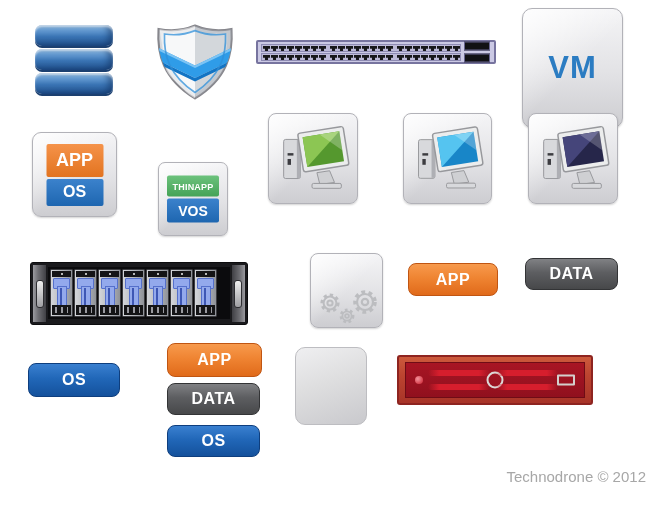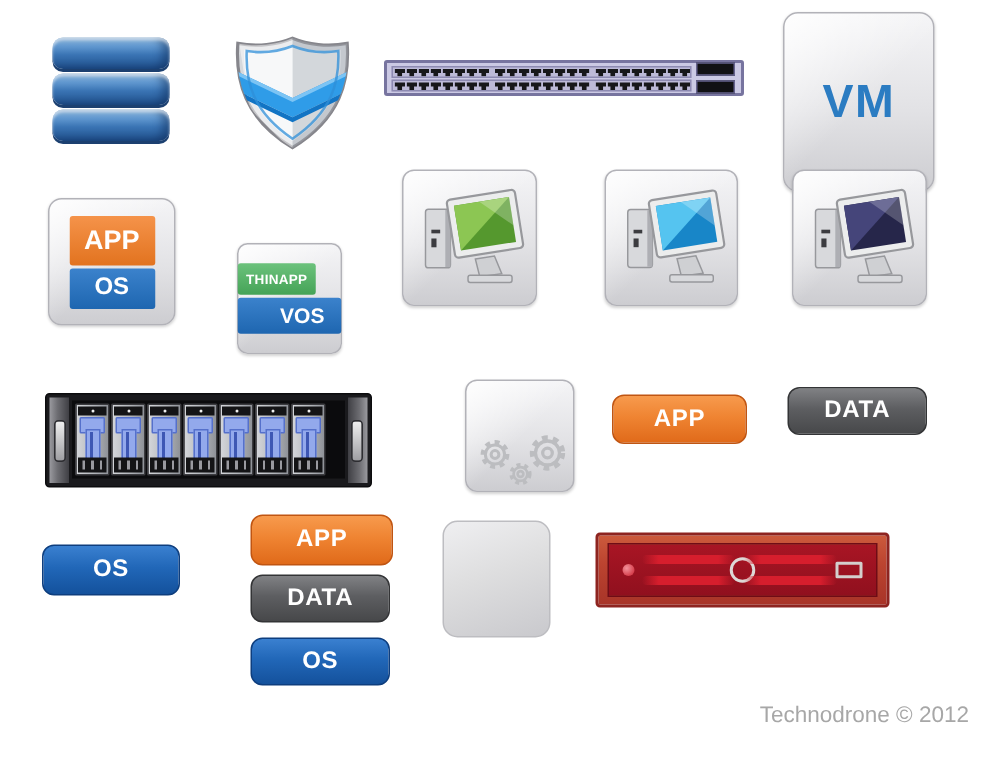--- a/index.html
+++ b/index.html
@@ -227,21 +227,21 @@
 <div class="abs tile" style="left:32px;top:132px;width:85px;height:85px;">
   <div class="layer-wrap">
     <div class="layer orange" style="width:57px;height:33px;font-size:18px;">APP</div>
     <div class="layer blue" style="width:57px;height:27px;font-size:16px;">OS</div>
   </div>
 </div>
 
 <div class="abs tile" style="left:158px;top:138px;width:70px;height:74px;border-radius:7px;margin-top:24px;">
   <div class="layer-wrap">
     <div class="layer green" style="width:52px;height:21px;font-size:9px;letter-spacing:.2px;">THINAPP</div>
-    <div class="layer blue" style="width:52px;height:24px;font-size:14px;padding-left:17px;">VOS</div>
+    <div class="layer blue" style="width:52px;height:24px;font-size:14px;">VOS</div>
   </div>
 </div>
 
 <div class="abs tile" style="left:268px;top:113px;width:90px;height:91px;border-radius:8px;">
   <svg class="mon-svg" viewBox="0 0 90 91">
     <rect x="15" y="26" width="17" height="40" rx="2" fill="#d8d9dc" stroke="#97989c"></rect>
     <rect x="28.5" y="26.5" width="3.5" height="39" fill="#aeafb4"></rect>
     <rect x="19" y="40" width="6" height="2.5" fill="#3c3c40"></rect>
     <rect x="19" y="46" width="3.5" height="6" fill="#3c3c40"></rect>
     <polygon points="49,60 62,58 67,70 52,72" fill="#cfd0d3" stroke="#97989c"></polygon>

